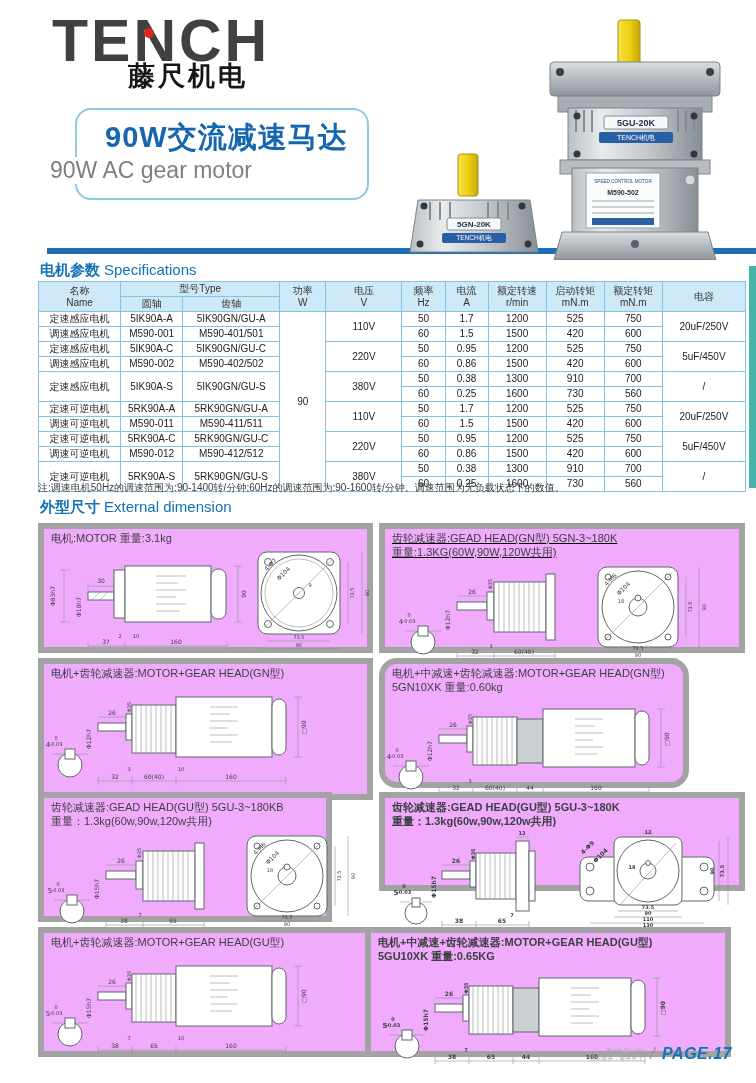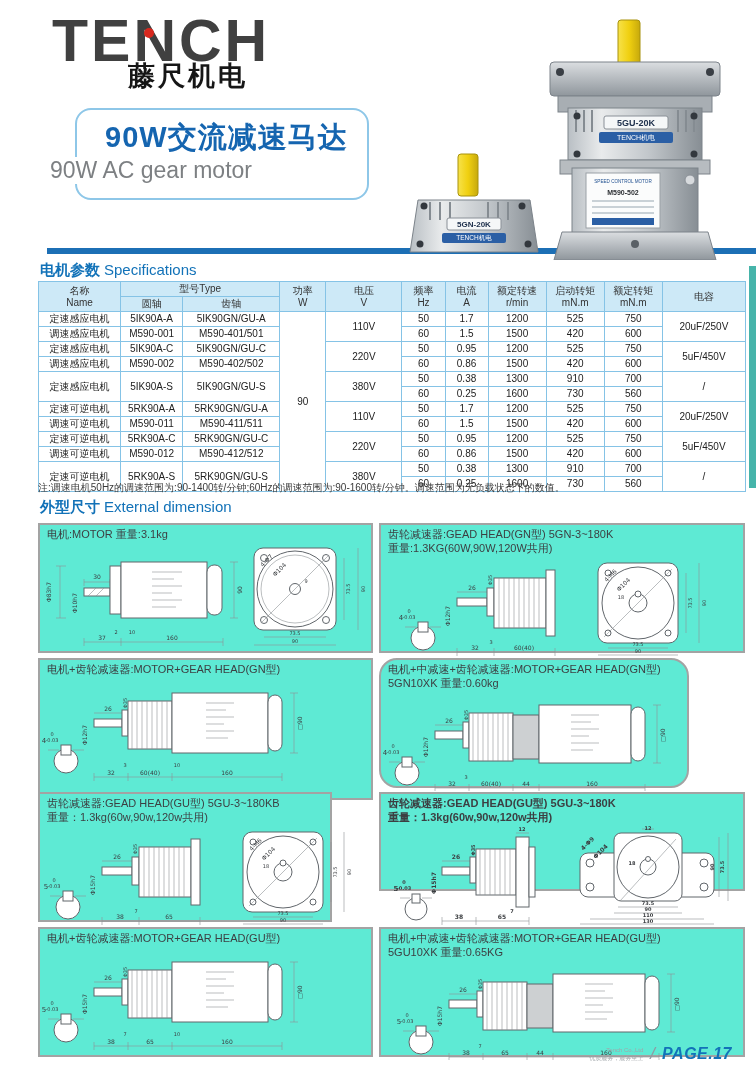--- a/index.html
+++ b/index.html
@@ -21,21 +21,21 @@
   .sec{position:absolute;font-size:15px;color:#1272b8;}
   .sec .zh{font-weight:bold;margin-right:4px;margin-top:9px;}
   
   .spec-wrap{position:absolute;left:38px;top:281px;width:708px;}
   table.spec{border-collapse:collapse;width:708px;table-layout:fixed;}
   table.spec th,table.spec td{border:1px solid #85c3e6;text-align:center;padding:0 1px;
         font-size:10px;color:#222;height:14px;line-height:1.12;overflow:hidden;white-space:nowrap;}
   table.spec th{background:#cde9f7;font-weight:normal;color:#333;}
   .note{position:absolute;left:38px;top:481px;font-size:10px;color:#3a3a3a;white-space:nowrap;}
   
-  .pnl{position:absolute;border:2px solid #a3a3a3;background:#5eead4;box-sizing:border-box;}
+  .pnl{position:absolute;border:6px solid #a3a3a3;background:#f0abfc;box-sizing:border-box;}
   .pt{font-size:11px;color:#3c3f42;padding:3px 0 0 7px;line-height:1.25;white-space:nowrap;}
   .pnl svg{display:block;margin:0 auto;}
   .pnl svg text{font-family:"DejaVu Sans",sans-serif;fill:#3a3d40;font-size:7px;text-anchor:middle;}
   .pnl svg text.s{font-size:6px;}
   .pnl svg text.xs{font-size:5px;}
   .ln{stroke:#61666b;stroke-width:1;fill:none;}
   .tn{stroke:#8d9296;stroke-width:0.6;fill:none;}
   .fw{fill:#ffffff;stroke:#61666b;stroke-width:1;}
   .fg{fill:#cdd0d2;stroke:#61666b;stroke-width:1;}
   
@@ -374,21 +374,21 @@
         <text class="xs" transform="rotate(-90 310 47)" x="310" y="47">73.5</text>
       <line class="tn" x1="318" y1="6" x2="318" y2="88"></line>
         <text class="xs" transform="rotate(-90 325 47)" x="325" y="47">90</text>
       <line class="tn" x1="224" y1="95" x2="286" y2="95"></line>
         <text class="xs" x="255" y="93">73.5</text>
       <line class="tn" x1="214" y1="103" x2="296" y2="103"></line>
         <text class="xs" x="255" y="101">90</text>
     </svg>
   </div>
 
-  <div class="pnl" style="left:379px;top:523px;width:366px;height:130px;">
+  <div class="pnl" style="left:379px;top:523px;width:366px;height:130px;text-decoration:underline;">
     <div class="pt">齿轮减速器:GEAD HEAD(GN型)  5GN-3~180K</div>
     <div class="pt" style="padding-top:0;">重量:1.3KG(60W,90W,120W共用)</div>
     <svg width="334" height="100" viewBox="0 0 334 100">
       <circle class="fw" cx="28" cy="82" r="12"></circle>
         <rect class="fw" x="23" y="66" width="10" height="10"></rect>
       <line class="tn" x1="10" y1="71" x2="21" y2="71"></line>
         <line class="tn" x1="35" y1="71" x2="46" y2="71"></line>
       <text x="6" y="64" text-anchor="start">4</text>
       <text class="xs" x="14" y="57" text-anchor="start">0</text>
       <text class="xs" x="14" y="63" text-anchor="start">-0.03</text>
@@ -651,21 +651,21 @@
         <line class="tn" x1="54" y1="96" x2="54" y2="104"></line>
         <line class="tn" x1="88" y1="96" x2="88" y2="104"></line>
         <line class="tn" x1="132" y1="96" x2="132" y2="104"></line>
         <line class="tn" x1="242" y1="96" x2="242" y2="104"></line>
       <text class="s" x="71" y="98">38</text>
       <text class="s" x="110" y="98">65</text>
       <text class="s" x="187" y="98">160</text>
     </svg>
   </div>
 
-  <div class="pnl" style="left:379px;top:927px;width:366px;height:130px;">
+  <div class="pnl" style="left:365px;top:927px;width:366px;height:130px;font-weight:bold;">
     <div class="pt">电机+中减速+齿轮减速器:MOTOR+GEAR HEAD(GU型)</div>
     <div class="pt" style="padding-top:0;">5GU10XK  重量:0.65KG</div>
     <svg width="334" height="100" viewBox="0 0 334 100">
       <circle class="fw" cx="26" cy="82" r="12"></circle>
         <rect class="fw" x="21" y="66" width="10" height="10"></rect>
       <line class="tn" x1="8" y1="71" x2="19" y2="71"></line>
         <line class="tn" x1="33" y1="71" x2="44" y2="71"></line>
       <text x="4" y="64" text-anchor="start">5</text>
       <text class="xs" x="12" y="57" text-anchor="start">0</text>
       <text class="xs" x="12" y="63" text-anchor="start">-0.03</text>

